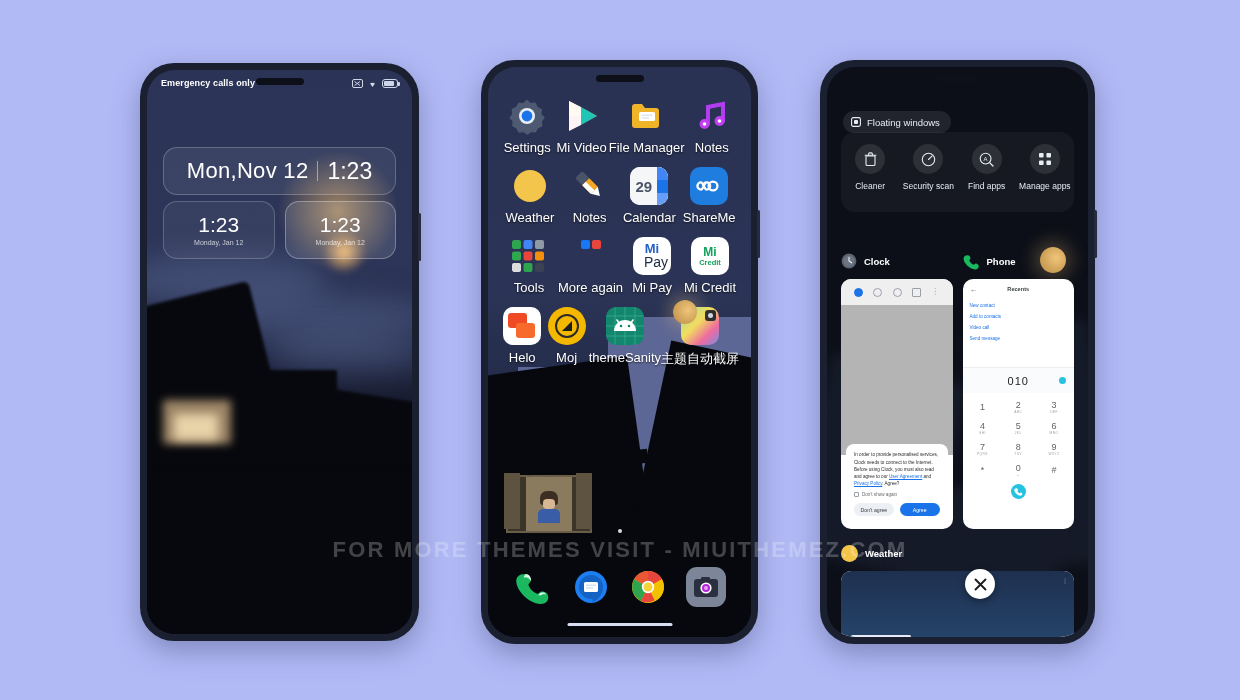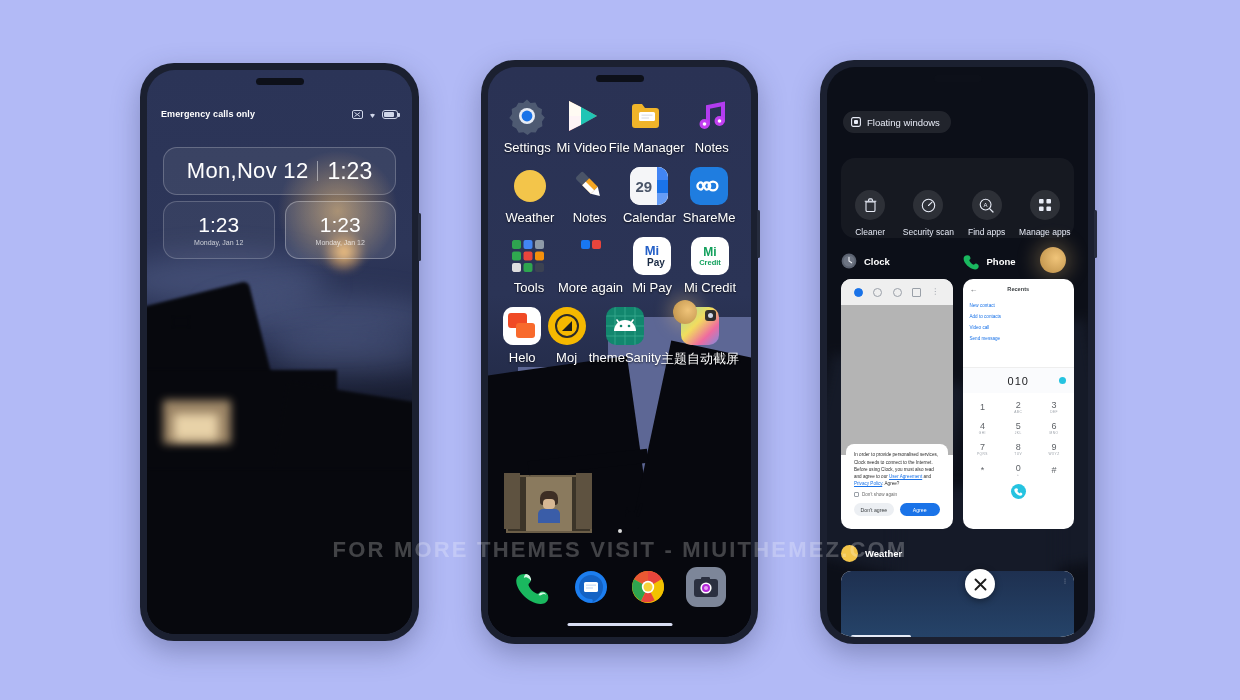--- a/index.html
+++ b/index.html
@@ -37,21 +37,20 @@
   #phone2 { left: 481px; top: 60px; width: 277px; height: 584px; }
   #phone3 { left: 820px; top: 60px; width: 275px; height: 584px; }
 
   
   .statusbar {
     position: absolute; top: 0; left: 0; right: 0; height: 26px;
     display: flex; align-items: center; justify-content: space-between;
     padding: 0 14px; z-index: 40;
     color: #fff; font-size: 9px; font-weight: bold;
     letter-spacing: .1px;
-    margin-top: 31px;
   }
   .sb-left { white-space: nowrap; }
   .sb-right { display: flex; align-items: center; gap: 4px; }
   .notch {
     position: absolute; left: 50%; transform: translateX(-50%);
     top: 8px; width: 48px; height: 7px; border-radius: 5px;
     background: #0d1019; z-index: 45;
   }
   .ico-batt {
     width: 16px; height: 9px; border: 1px solid #cfd6e8; border-radius: 3px;
@@ -126,23 +125,23 @@
 
   
   #fw-bg{position:absolute;inset:0;background:#0c0f18;}
   #fw-bg .blob{position:absolute;background:#151a28;filter:blur(6px);}
   .fw-chip{
     position:absolute;left:16px;top:44px;height:22px;padding:0 11px 0 8px;
     display:flex;align-items:center;gap:6px;border-radius:11px;
     background:rgba(255,255,255,.09);color:#e8ecf7;font-size:9.5px;z-index:20;
   }
   .fw-tools{
-    position:absolute;left:14px;right:14px;top:91px;height:80px;
+    position:absolute;left:14px;right:14px;top:65px;height:80px;
     background:rgba(255,255,255,.045);border-radius:14px;z-index:20;
-    display:flex;align-items:flex-end;padding-top:12px;
+    display:flex;align-items:flex-start;padding-top:12px;
   }
   .tool{flex:1;display:flex;flex-direction:column;align-items:center;gap:7px;}
   .tool .circ{
     width:30px;height:30px;border-radius:50%;background:rgba(255,255,255,.10);
     display:flex;align-items:center;justify-content:center;
   }
   .tool .tl{font-size:8.5px;color:#e6eaf5;text-align:center;line-height:1.25;}
   .fw-row{position:absolute;left:14px;right:14px;z-index:20;display:flex;gap:10px;}
   #fwrow1{top:183px;} #fwrow2{top:475px;}
   .fw-col{flex:1;}
@@ -410,21 +409,21 @@
             <svg width="38" height="38" viewBox="0 0 38 38">
               <rect x="9" y="3" width="9" height="9" rx="2" fill="#1877f2"></rect>
               <rect x="20" y="3" width="9" height="9" rx="2" fill="#e8453c"></rect>
             </svg>
           </div>
           <div class="lbl">More again</div>
         </div>
         <div class="cell">
           <div class="ic" style="background:#fff;flex-direction:column;gap:0;">
             <span style="font-size:13px;font-weight:bold;color:#2460c8;line-height:1;">Mi</span>
-            <span style="font-size:10px;font-weight:bold;color:#1a2a44;line-height:1.1;margin-left:8px;">Pay</span>
+            <span style="font-size:14px;font-weight:normal;color:#1a2a44;line-height:1.1;margin-left:8px;">Pay</span>
           </div>
           <div class="lbl">Mi Pay</div>
         </div>
         <div class="cell">
           <div class="ic" style="background:#fff;flex-direction:column;gap:0;">
             <span style="font-size:12px;font-weight:bold;color:#12a05c;line-height:1;">Mi</span>
             <span style="font-size:7.5px;font-weight:bold;color:#12a05c;line-height:1.2;">Credit</span>
           </div>
           <div class="lbl">Mi Credit</div>
         </div>

